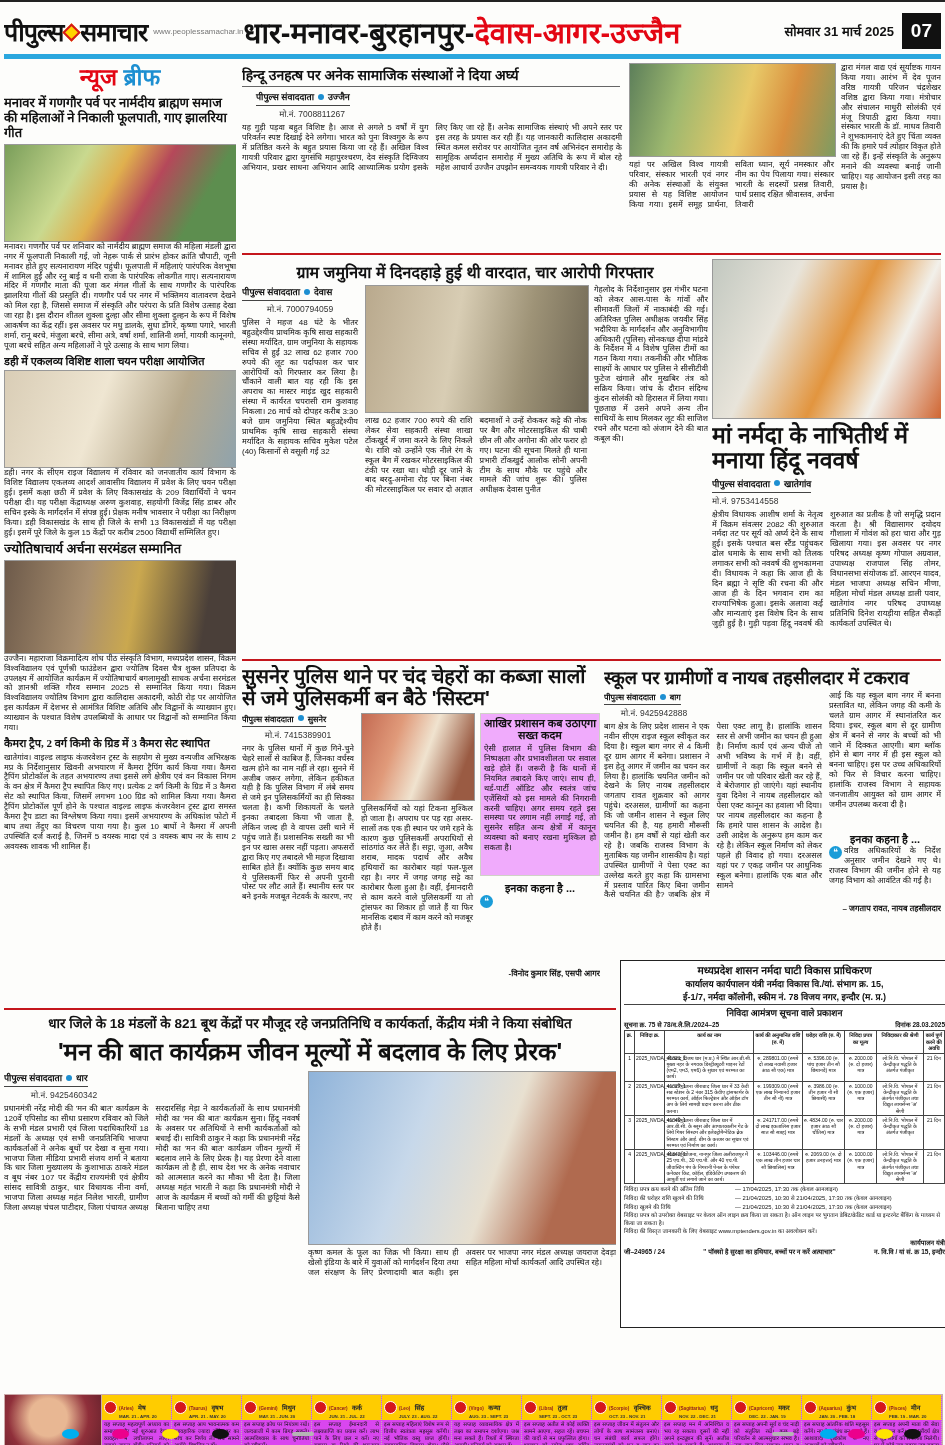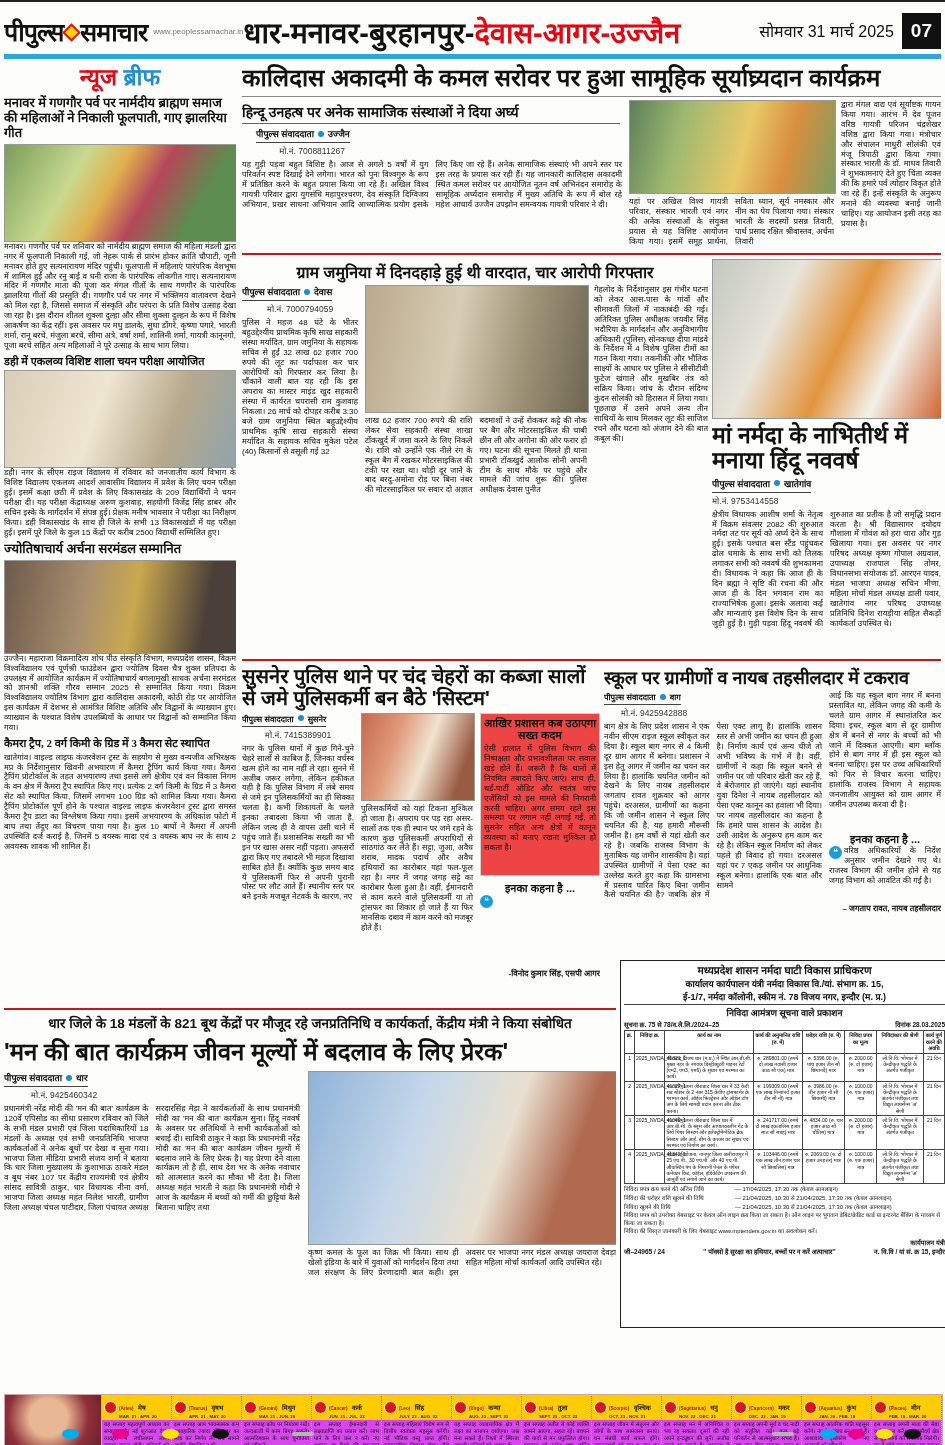--- a/index.html
+++ b/index.html
@@ -10,21 +10,21 @@
   
   #masthead{left:4px;top:6px;width:937px;height:46px;display:flex;align-items:center;
             border-bottom:5px solid #2ba7de;}
   .logo{font-size:25px;font-weight:bold;letter-spacing:-1px;white-space:nowrap;}
   .diamond{display:inline-block;width:9px;height:9px;background:#ffd400;border:2px solid #d6171c;
            transform:rotate(45deg);margin:0 2px 2px 2px;}
   .site{font-size:8px;color:#777;margin-left:6px;}
   .mh-region{flex:1;text-align:left;font-size:29px;font-weight:bold;white-space:nowrap;}
   .mh-region .red{color:#e30613;}
   .mh-right{display:flex;align-items:center;gap:8px;}
-  .mh-date{font-size:16px;font-weight:normal;white-space:nowrap;}
+  .mh-date{font-size:13px;font-weight:bold;white-space:nowrap;}
   .mh-page{background:#111;color:#fff;font-size:19px;font-weight:bold;padding:7px 9px;}
   
   .rule-red{background:#c4161c;height:2px;}
   .byline{display:flex;align-items:center;gap:4px;font-size:9px;font-weight:bold;
           border-bottom:1px solid #444;padding-bottom:2px;width:max-content;}
   .byline .dot{width:6px;height:6px;border-radius:50%;background:#1d8fd1;display:inline-block;}
   .phone{font-size:8.5px;color:#333;text-align:center;margin:2px 0 4px 0;}
   .body-txt{font-size:8px;line-height:1.24;text-align:justify;}
   .cols2{column-count:2;column-gap:7px;}
   .photo{width:100%;border:1px solid #999;}
@@ -54,21 +54,21 @@
   .s-kick{font-size:16px;text-align:center;font-weight:bold;margin:2px 0;}
   .s-head{font-size:30px;font-weight:bold;line-height:1.08;text-align:center;margin-bottom:3px;}
   .s-row{display:flex;gap:7px;}
   
   #narmada{left:712px;top:257px;width:229px;height:398px;}
   .n-head{font-size:23px;font-weight:bold;line-height:1.1;margin:4px 0 3px 0;}
   
   #susner{left:242px;top:663px;width:358px;height:342px;}
   .su-head{font-size:20px;font-weight:bold;line-height:1.12;margin-bottom:3px;}
   .su-row{display:flex;gap:7px;}
-  .graybox{background:#ef4444;border:1px solid #cfd2c6;padding:3px;}
+  .graybox{background:#f0abfc;border:1px solid #cfd2c6;padding:3px;}
   .graybox .gb-title{font-size:11px;font-weight:bold;text-align:center;line-height:1.15;margin-bottom:2px;}
   .quote-head{font-size:11px;font-weight:bold;text-align:center;margin-top:4px;}
   .q-ico{float:left;width:13px;height:13px;border-radius:50%;background:#1a9cd8;color:#fff;
          font-size:9px;line-height:13px;text-align:center;margin-right:2px;}
   .quote-attrib{font-size:8px;font-weight:bold;text-align:right;}
   #school{left:604px;top:663px;width:337px;height:292px;}
   .sc-head{font-size:18px;font-weight:bold;white-space:nowrap;margin-bottom:2px;}
   .sc-row{display:flex;gap:7px;}
   
   #tender{left:620px;top:958px;width:321px;height:362px;border:1.5px solid #222;padding:2px 3px;background:#fff;}
@@ -80,21 +80,21 @@
   table.tnd th,table.tnd td{border:1px solid #444;font-size:5px;line-height:1.25;padding:1px;vertical-align:top;text-align:center;}
   table.tnd th{font-weight:bold;font-size:5.2px;}
   table.tnd td.wk{text-align:left;}
   .t-line{font-size:5.8px;display:flex;gap:3px;margin-top:1px;}
   .t-line .lbl{width:108px;flex:none;}
   .t-note{font-size:5.8px;line-height:1.3;margin-top:1px;}
   .t-bot{display:flex;justify-content:space-between;align-items:flex-end;font-size:6.5px;font-weight:bold;margin-top:2px;}
   
   #manki{left:4px;top:1010px;width:612px;height:312px;}
   .m-kick{font-size:13.5px;font-weight:bold;white-space:nowrap;text-align:center;margin:2px 0;}
-  .m-head{font-size:24px;font-weight:bold;white-space:nowrap;text-align:left;margin-bottom:4px;}
+  .m-head{font-size:24px;font-weight:bold;white-space:nowrap;text-align:center;margin-bottom:4px;}
   .m-row{display:flex;gap:8px;}
   
   #horo{left:4px;top:1392px;width:937px;height:92px;border:1px solid #caa;display:flex;background:#d946ef;}
   .h-tarot{width:96px;flex:none;display:flex;flex-direction:column;border-right:1px solid #caa;}
   .h-tphoto{flex:1;}
   .h-tname{background:#8f1d22;color:#ffd400;font-size:10px;font-weight:bold;text-align:center;padding:1px 0;}
   .h-ttitle{background:#ffd400;color:#b01116;font-size:7.5px;font-weight:bold;text-align:center;padding:1px 0;}
   .h-main{flex:1;display:flex;flex-direction:column;}
   .h-cells{flex:1;display:flex;}
   .h-cell{flex:1;border-right:1px dotted #bba;display:flex;flex-direction:column;overflow:hidden;}
@@ -149,21 +149,20 @@
       <div class="photo ph-award" style="height:92px"></div>
       <div class="body-txt">उज्जैन। महाराजा विक्रमादित्य शोध पीठ संस्कृति विभाग, मध्यप्रदेश शासन, विक्रम विश्वविद्यालय एवं पूर्णश्री फाउंडेशन द्वारा ज्योतिष दिवस चैत्र शुक्ल प्रतिपदा के उपलक्ष्य में आयोजित कार्यक्रम में ज्योतिषाचार्य बगलामुखी साधक अर्चना सरमंडल को ज्ञानश्री शक्ति गौरव सम्मान 2025 से सम्मानित किया गया। विक्रम विश्वविद्यालय ज्योतिष विभाग द्वारा कालिदास अकादमी, कोठी रोड़ पर आयोजित इस कार्यक्रम में देशभर से आमंत्रित विशिष्ट अतिथि और विद्वानों के व्याख्यान हुए। व्याख्यान के पश्चात विशेष उपलब्धियों के आधार पर विद्वानों को सम्मानित किया गया।</div>
     </div>
     <div class="nb-item">
       <div class="nb-title small">कैमरा ट्रैप, 2 वर्ग किमी के ग्रिड में 3 कैमरा सेट स्थापित</div>
       <div class="body-txt">खातेगांव। वाइल्ड लाइफ कंजरवेशन ट्रस्ट के सहयोग से मुख्य वन्यजीव अभिरक्षक मप्र के निर्देशानुसार खिवनी अभयारण में कैमरा ट्रैपिंग कार्य किया गया। कैमरा ट्रैपिंग प्रोटोकॉल के तहत अभयारण्य तथा इससे लगे क्षेत्रीय एवं वन विकास निगम के वन क्षेत्र में कैमरा ट्रैप स्थापित किए गए। प्रत्येक 2 वर्ग किमी के ग्रिड में 3 कैमरा सेट को स्थापित किया, जिसमें लगभग 100 ग्रिड को शामिल किया गया। कैमरा ट्रैपिंग प्रोटोकॉल पूर्ण होने के पश्चात वाइल्ड लाइफ कंजरवेशन ट्रस्ट द्वारा समस्त कैमरा ट्रैप डाटा का विश्लेषण किया गया। इसमें अभयारण्य के अधिकांश फोटो में बाघ तथा तेंदुए का विचरण पाया गया है। कुल 10 बाघों ने कैमरा में अपनी उपस्थिति दर्ज कराई है, जिनमें 5 वयस्क मादा एवं 3 वयस्क बाघ नर के साथ 2 अवयस्क शावक भी शामिल हैं।</div>
     </div>
   </section>
 
   <article id="kalidas" class="abs">
-    <div class="k-head">कालिदास अकादमी के कमल सरोवर पर हुआ सामूहिक सूर्याघ्र्यदान कार्यक्रम</div>
     <div class="k-row">
       <div style="width:380px;flex:none;">
         <div class="k-sub">हिन्दू उनहत्ष पर अनेक सामाजिक संस्थाओं ने दिया अर्घ्य</div>
         <div class="byline" style="margin:3px 0 0 14px;">
           <span>पीपुल्स संवाददाता</span>
           <span class="dot"></span>
           <span>उज्जैन</span>
         </div>
         <div class="phone" style="width:140px">मो.नं. 7008811267</div>
         <div class="body-txt cols2" style="height:112px">यह गुड़ी पड़वा बहुत विशिष्ट है। आज से अगले 5 वर्षों में युग परिवर्तन स्पष्ट दिखाई देने लगेगा। भारत को पुनः विश्वगुरु के रूप में प्रतिष्ठित करने के बहुत प्रयास किया जा रहे हैं। अखिल विश्व गायत्री परिवार द्वारा युगसंधि महापुरश्चरण, देव संस्कृति दिग्विजय अभियान, प्रखर साधना अभियान आदि आध्यात्मिक प्रयोग इसके लिए किए जा रहे हैं। अनेक सामाजिक संस्थाएं भी अपने स्तर पर इस तरह के प्रयास कर रही हैं। यह जानकारी कालिदास अकादमी स्थित कमल सरोवर पर आयोजित नूतन वर्ष अभिनंदन समारोह के सामूहिक अर्घ्यदान समारोह में मुख्य अतिथि के रूप में बोल रहे महेश आचार्य उज्जैन उपझोन समन्वयक गायत्री परिवार ने दी।</div>

